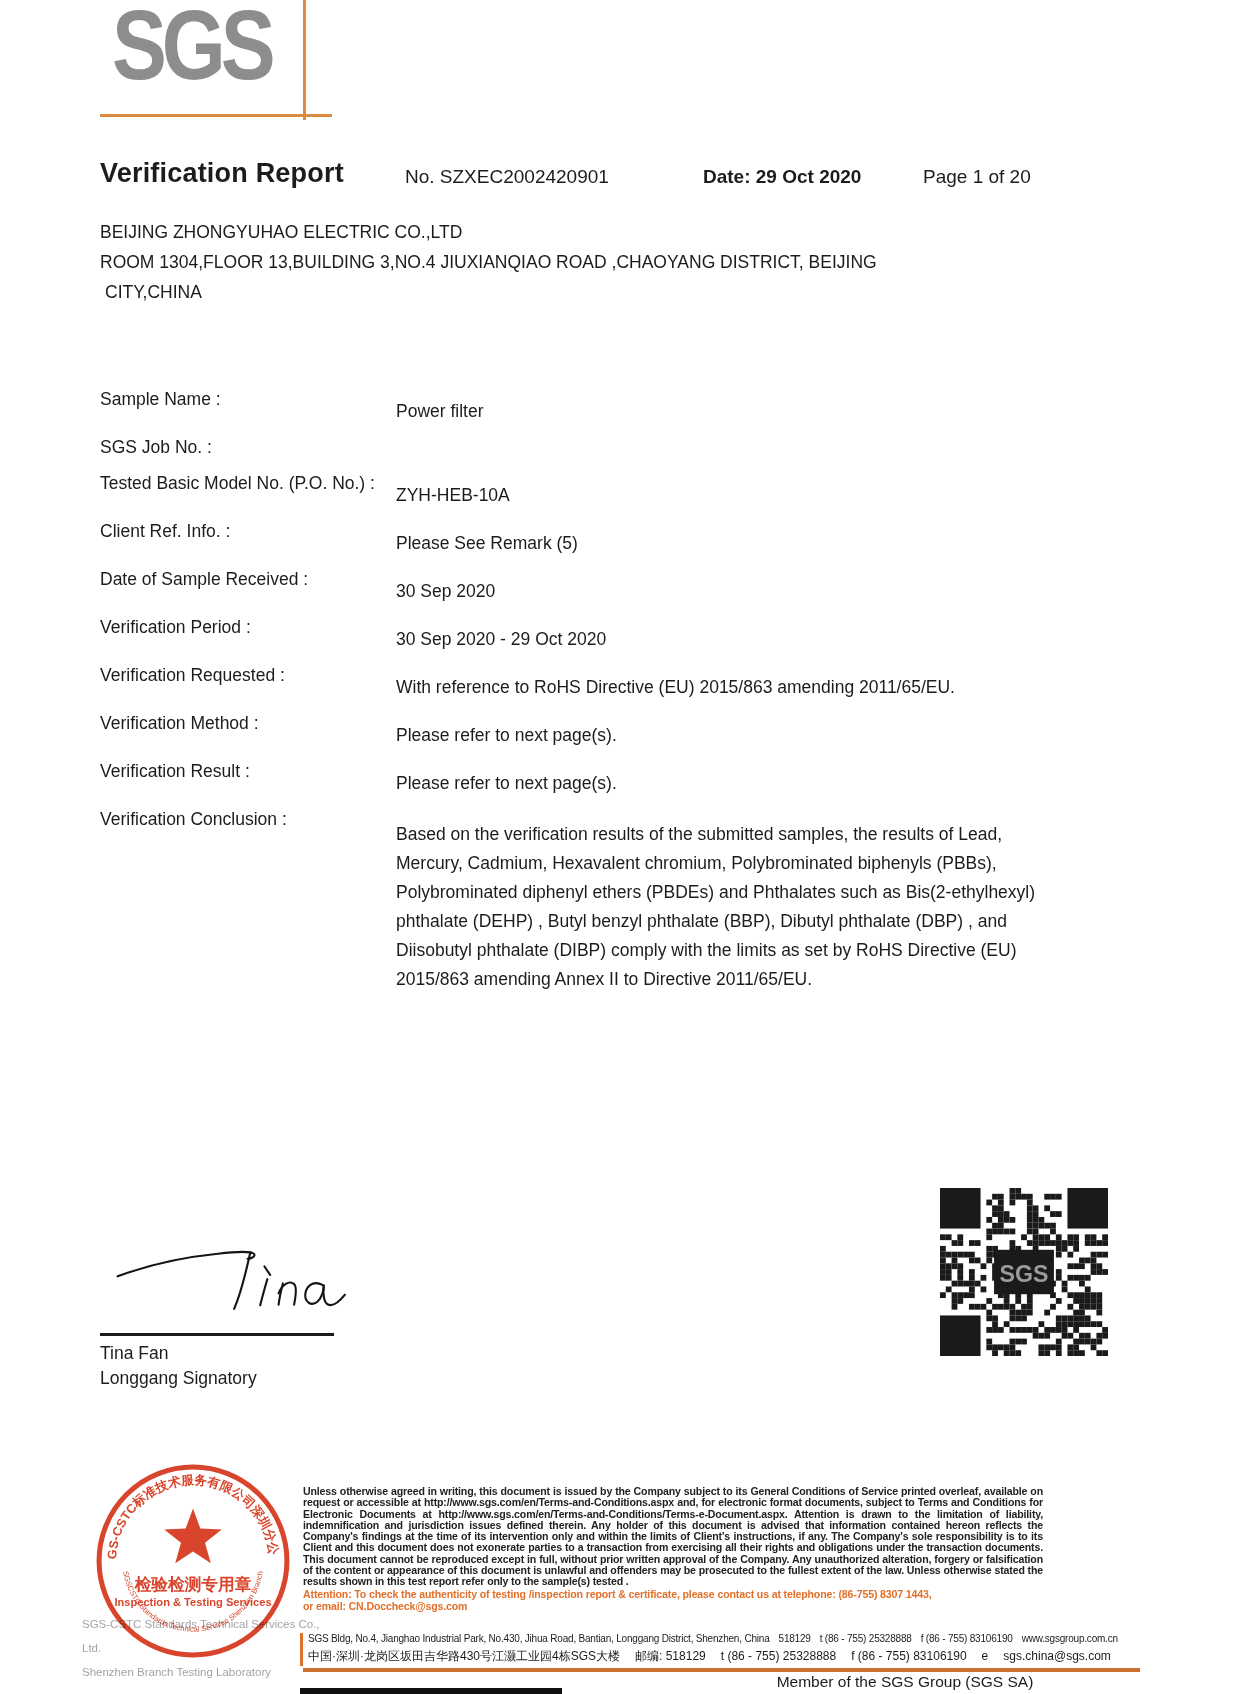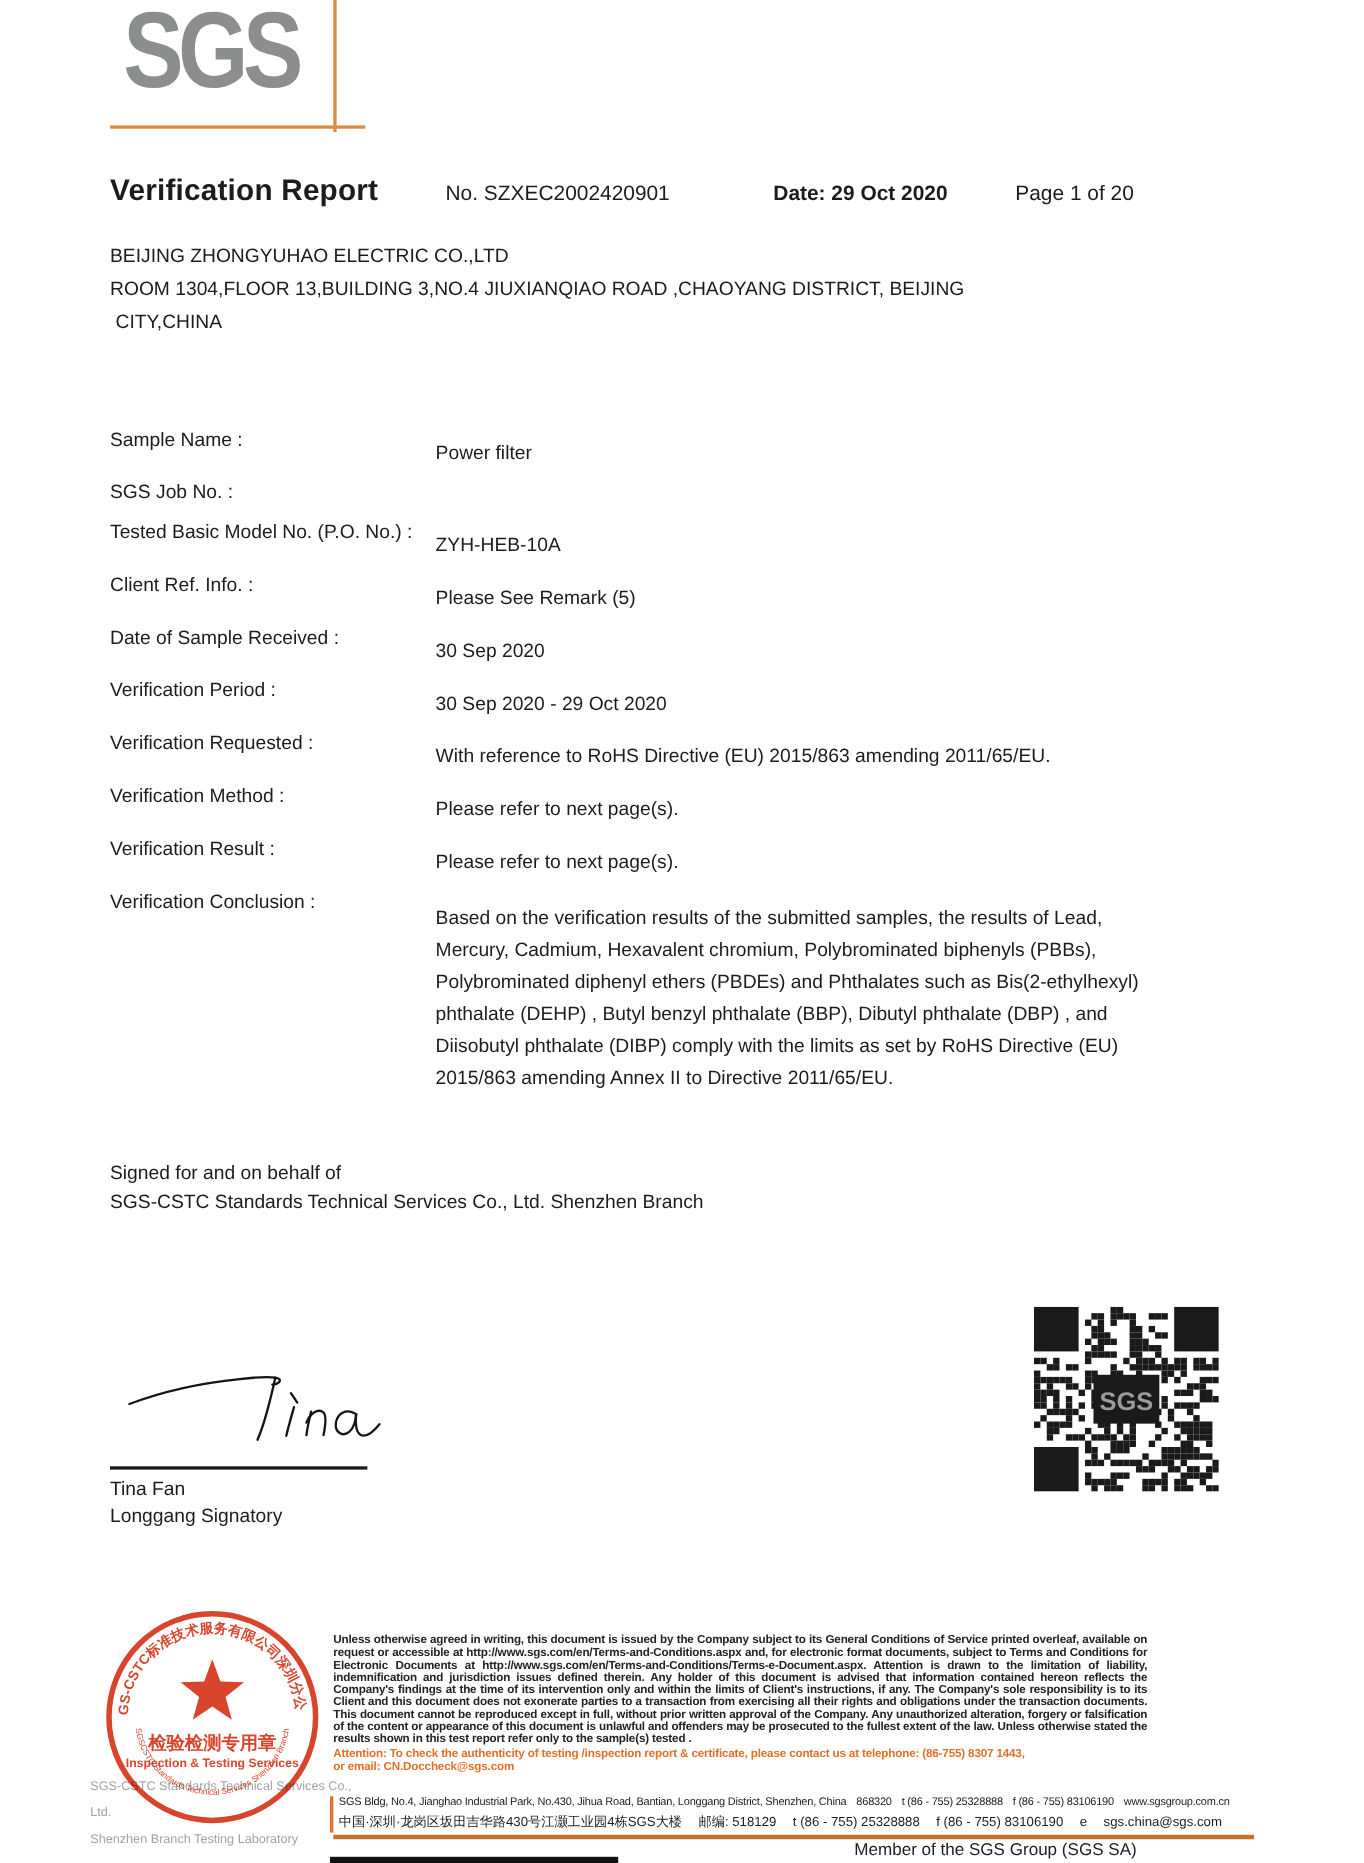--- a/index.html
+++ b/index.html
@@ -118,24 +118,20 @@
     <div class="field-row">
       <div class="field-label">Verification Result :</div>
       <div class="field-value">Please refer to next page(s).</div>
     </div>
     <div class="field-row">
       <div class="field-label">Verification Conclusion :</div>
       <div class="field-value value-ml">Based on the verification results of the submitted samples, the results of Lead, Mercury, Cadmium, Hexavalent chromium, Polybrominated biphenyls (PBBs), Polybrominated diphenyl ethers (PBDEs) and Phthalates such as Bis(2-ethylhexyl) phthalate (DEHP) , Butyl benzyl phthalate (BBP), Dibutyl phthalate (DBP) , and Diisobutyl phthalate (DIBP) comply with the limits as set by RoHS Directive (EU) 2015/863 amending Annex II to Directive 2011/65/EU.</div>
     </div>
   </div>
 
-  <div class="abs" id="signed-block">
-    <div>Signed for and on behalf of</div>
-    <div>SGS-CSTC Standards Technical Services Co., Ltd. Shenzhen Branch</div>
-  </div>
 
   <svg class="abs" id="sig-svg" width="240" height="104" viewBox="0 0 340 120" aria-hidden="true">
     <path d="M8,52 C40,40 90,26 150,20 C175,17 196,16 201,20 C204,23 198,27 192,27"></path>
     <path d="M196,18 C190,45 182,78 173,98"></path>
     <path d="M220,56 C216,70 212,84 210,93"></path>
     <path d="M216,38 L224,50"></path>
     <path d="M242,62 C239,74 237,84 236,92"></path>
     <path d="M236,76 C241,64 251,57 258,63 C262,67 260,82 258,92"></path>
     <path d="M298,64 C287,58 276,64 274,76 C272,88 282,95 291,88 C297,83 300,72 300,65"></path>
     <path d="M300,65 C299,76 299,88 306,92 C313,95 322,88 330,78"></path>
@@ -515,21 +511,21 @@
     <div class="attn">Attention: To check the authenticity of testing /inspection report &amp; certificate, please contact us at telephone: (86-755) 8307 1443,</div>
     <div class="attn">
       <span>or email: </span><span class="legal-url">CN.Doccheck@sgs.com</span>
     </div>
   </div>
 
   <div class="abs" id="footer-vbar"></div>
   <div class="abs" id="footer-lines">
     <div class="f-row f-row1">
       <span>SGS Bldg, No.4, Jianghao Industrial Park, No.430, Jihua Road, Bantian, Longgang District, Shenzhen, China</span>
-      <span>868320</span>
+      <span>518129</span>
       <span>t (86 - 755) 25328888</span>
       <span>f (86 - 755) 83106190</span>
       <span>www.sgsgroup.com.cn</span>
     </div>
     <div class="f-row f-row2">
       <span>中国·深圳·龙岗区坂田吉华路430号江灏工业园4栋SGS大楼</span>
       <span>邮编: 518129</span>
       <span>t (86 - 755) 25328888</span>
       <span>f (86 - 755) 83106190</span>
       <span>e</span>

